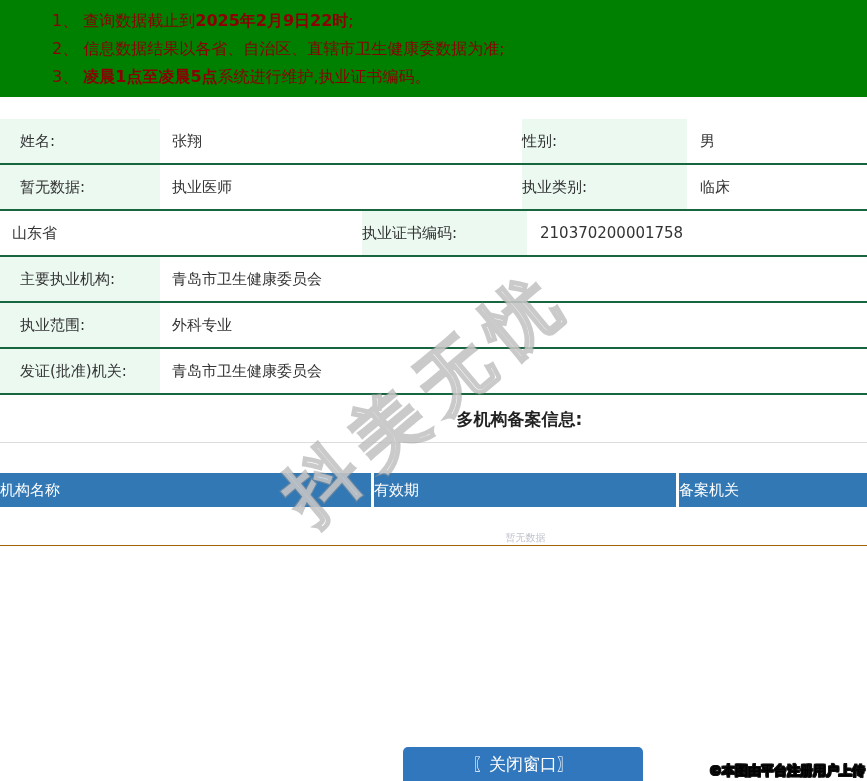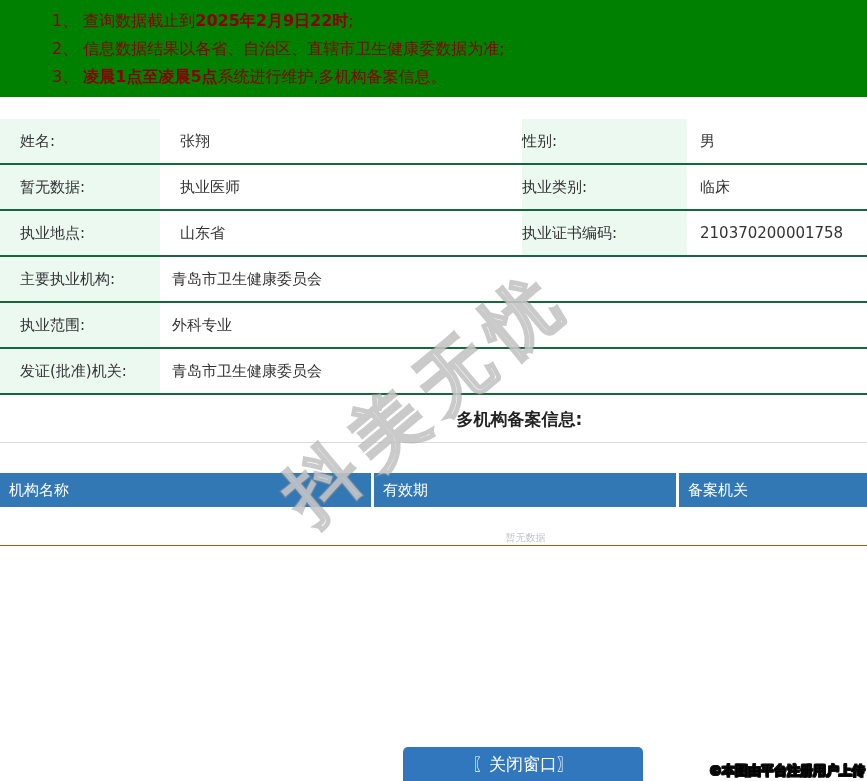--- a/index.html
+++ b/index.html
@@ -21,38 +21,38 @@
   
   .profile { position:absolute; top:119px; left:0; width:867px; z-index:2; }
   .p-row {
     display:flex; height:46px; box-sizing:border-box;
     border-bottom:2px solid #17663f; align-items:stretch;
     font-size:15px; color:#333;
   }
   .cell { display:flex; align-items:center; box-sizing:border-box; }
   .lbl { background:#ebf9f1; }
   .w1 { width:160px; padding-left:20px; }
-  .v1 { width:362px; padding-left:20px; }
+  .v1 { width:362px; padding-left:12px; }
   .w2 { width:165px; }
   .v2 { flex:1; padding-left:13px; }
   .vfull { flex:1; padding-left:12px; }
 
   
   .section-title {
     position:absolute; top:397px; left:0; width:867px; height:46px;
     box-sizing:border-box; border-bottom:1px solid #dcdcdc;
     display:flex; align-items:center; justify-content:center; padding-left:172px;
     font-size:17px; font-weight:bold; color:#222; z-index:2;text-align:center;
   }
 
   
   .org-header { position:absolute; top:473px; left:0; width:867px; height:34px; display:flex; z-index:2; }
   .oh-cell {
     background:#3278b4; color:#fff; font-size:15px;
-    display:flex; align-items:center; padding-left:9px; box-sizing:border-box;
+    display:flex; align-items:center; box-sizing:border-box;
   }
   .oh-1 { width:371px; margin-right:3px; }
   .oh-2 { width:302px; margin-right:3px; }
   .oh-3 { flex:1; }
 
   
   .empty-row {
     position:absolute; top:507px; left:0; width:867px; height:39px;
     box-sizing:border-box; border-bottom:1px solid #a16207;
     display:flex; align-items:flex-end; justify-content:center; padding-left:184px;
@@ -86,38 +86,37 @@
   }
 </style>
 </head>
 <body>
 
 <div class="page">
 
   <div class="banner">
     <div class="line"><span>1、 查询数据截止到</span><span class="nb">2025年2月9日22时</span><span>;</span></div>
     <div class="line"><span>2、 信息数据结果以各省、自治区、直辖市卫生健康委数据为准;</span><span class="nb"></span><span></span></div>
-    <div class="line"><span>3、 </span><span class="nb">凌晨1点至凌晨5点</span><span>系统进行维护,多机构备案信息。</span></div>
+    <div class="line"><span>3、 </span><span class="nb">凌晨1点至凌晨5点</span><span>系统进行维护,执业证书编码。</span></div>
   </div>
 
   <div class="profile">
     <div class="p-row">
       <div class="cell lbl w1">姓名:</div>
       <div class="cell v1">张翔</div>
       <div class="cell lbl w2">性别:</div>
       <div class="cell v2">男</div>
     </div>
     <div class="p-row">
       <div class="cell lbl w1">暂无数据:</div>
       <div class="cell v1">执业医师</div>
       <div class="cell lbl w2">执业类别:</div>
       <div class="cell v2">临床</div>
     </div>
     <div class="p-row">
-      <div class="cell lbl w1">执业地点:</div>
       <div class="cell v1">山东省</div>
       <div class="cell lbl w2">执业证书编码:</div>
       <div class="cell v2">210370200001758</div>
     </div>
     <div class="p-row">
       <div class="cell lbl w1">主要执业机构:</div>
       <div class="cell vfull">青岛市卫生健康委员会</div>
     </div>
     <div class="p-row">
       <div class="cell lbl w1">执业范围:</div>

